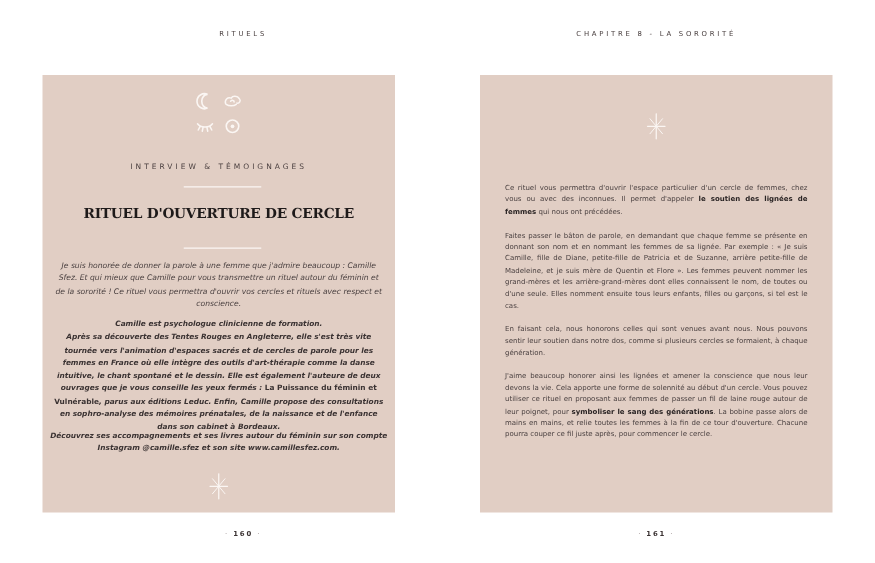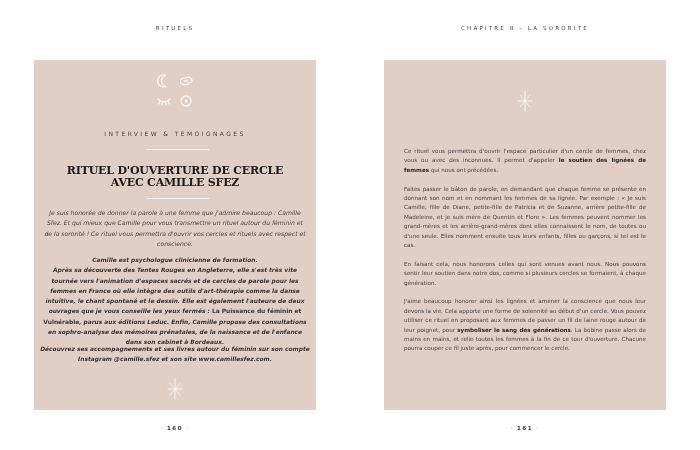--- a/index.html
+++ b/index.html
@@ -1,21 +1,21 @@
 <!DOCTYPE html>
 <html><head>
 <meta charset="utf-8">
 <style>
   html, body { margin:0; padding:0; }
   body {
     width:700px; height:450px; background:#ffffff; position:relative; overflow:hidden;
     font-family:"DejaVu Sans", sans-serif;
   }
   .page { position:absolute; top:0; width:350px; height:450px; }
-  .page.left { left:0; }
+  .page.left { left:0;padding-left:39px; }
   .page.right { left:350px; }
   .running-head {
     position:absolute; top:25px; left:0; width:100%; text-align:center;
     font-family:"DejaVu Sans", sans-serif; font-size:5.5px; letter-spacing:2.2px;
     color:#4a4040;
   }
   .panel {
     position:absolute; top:60px; left:34px; width:282px; height:350px;
     background:#e1cec4;
   }
@@ -108,21 +108,20 @@
             </svg>
         </span>
       </div>
     </div>
 
     <div class="section-label">INTERVIEW &amp; TÉMOIGNAGES</div>
     <div class="rule" style="top:89px;"></div>
 
     <div class="title">
       <div>RITUEL D'OUVERTURE DE CERCLE</div>
-      <div>AVEC CAMILLE SFEZ</div>
     </div>
     <div class="rule" style="top:138px;"></div>
 
     <div class="intro">Je suis honorée de donner la parole à une femme que j'admire beaucoup : Camille Sfez. Et qui mieux que Camille pour vous transmettre un rituel autour du féminin et de la sororité ! Ce rituel vous permettra d'ouvrir vos cercles et rituels avec respect et conscience.</div>
 
     <div class="bio">
       <div>Camille est psychologue clinicienne de formation.</div>
       <span>Après sa découverte des Tentes Rouges en Angleterre, elle s'est très vite tournée vers l'animation d'espaces sacrés et de cercles de parole pour les femmes en France où elle intègre des outils d'art-thérapie comme la danse intuitive, le chant spontané et le dessin. Elle est également l'auteure de deux ouvrages que je vous conseille les yeux fermés : </span><span class="upright">La Puissance du féminin et Vulnérable</span><span>, parus aux éditions Leduc. Enfin, Camille propose des consultations en sophro-analyse des mémoires prénatales, de la naissance et de l'enfance dans son cabinet à Bordeaux.</span>
     </div>
 

